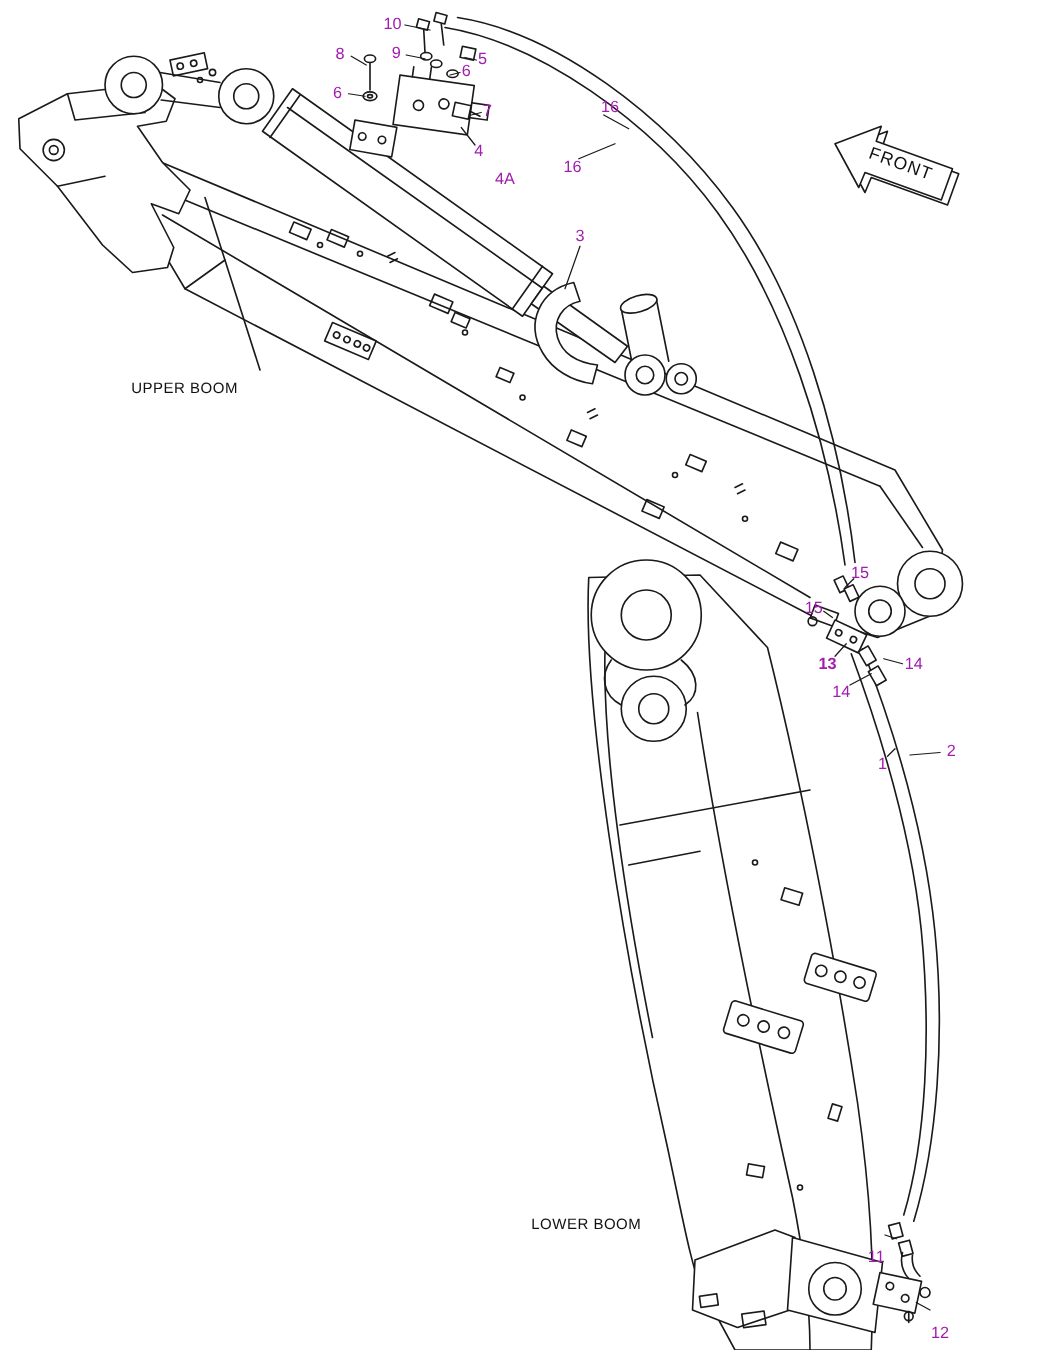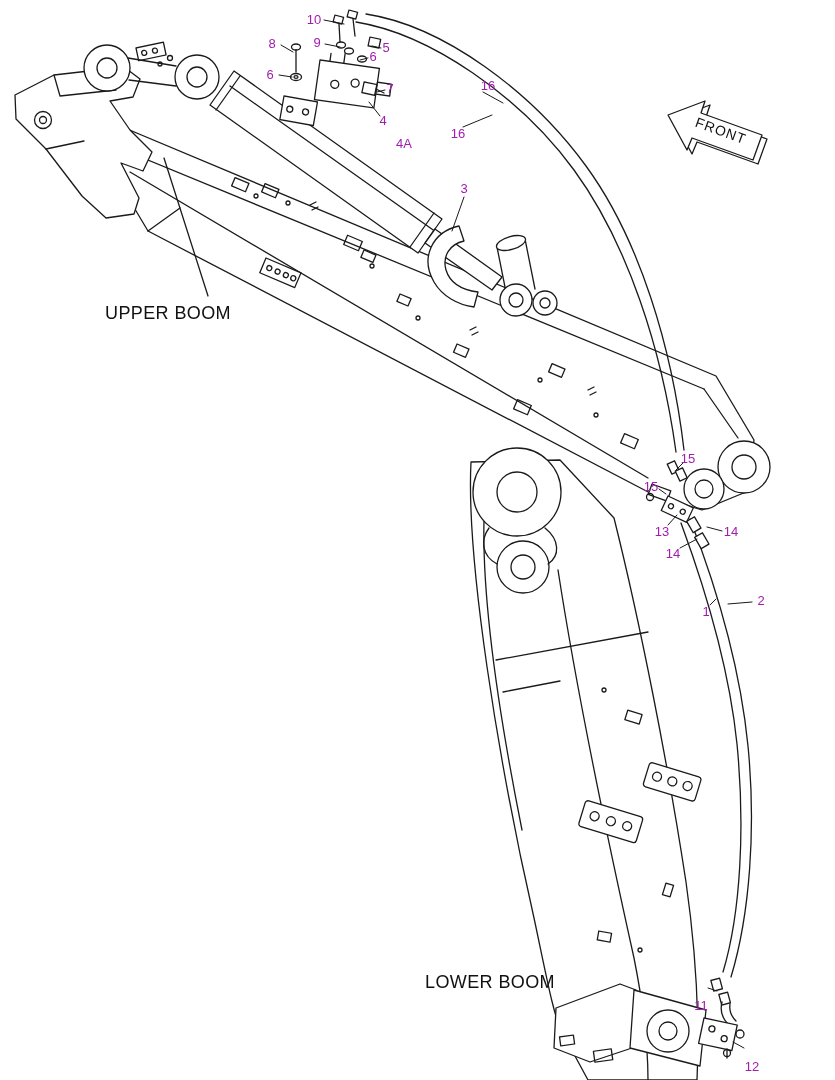--- a/index.html
+++ b/index.html
@@ -2,21 +2,21 @@
 <html><head>
 <meta charset="utf-8">
 <style>
   html,body{margin:0;padding:0;background:#e9e9e7;}
   .stage{
     position:relative;width:835px;height:1080px;margin:0 auto;
     background:#ffffff;font-family:"Liberation Sans",sans-serif;overflow:hidden;
   }
   .stage svg{position:absolute;left:0;top:0;}
   .boom-label{
-    position:absolute;font-size:18px;color:#111;letter-spacing:.4px;
+    position:absolute;font-size:12px;color:#111;letter-spacing:.4px;
     white-space:nowrap;font-family:"Liberation Sans",sans-serif;
   }
   .callout{
     position:absolute;transform:translate(-50%,-50%);
     font-size:13px;color:#a21caf;font-family:"Liberation Sans",sans-serif;
   }
 </style>
 </head>
 <body>
 
@@ -255,21 +255,21 @@
       <div class="callout" style="left: 386px; top: 47px;">5</div>
       <div class="callout" style="left: 373px; top: 56px;">6</div>
       <div class="callout" style="left: 390px; top: 88px;">7</div>
       <div class="callout" style="left: 383px; top: 120px;">4</div>
       <div class="callout" style="left: 384px; top: 143px; margin-left: 20px;">4A</div>
       <div class="callout" style="left: 488px; top: 85px;">16</div>
       <div class="callout" style="left: 458px; top: 133px;">16</div>
       <div class="callout" style="left: 464px; top: 188px;">3</div>
       <div class="callout" style="left: 688px; top: 458px;">15</div>
       <div class="callout" style="left: 651px; top: 486px;">15</div>
-      <div class="callout" style="left: 662px; top: 531px;">13</div>
+      <div class="callout" style="left: 662px; top: 531px; font-weight: bold;">13</div>
       <div class="callout" style="left: 731px; top: 531px;">14</div>
       <div class="callout" style="left: 673px; top: 553px;">14</div>
       <div class="callout" style="left: 761px; top: 600px;">2</div>
       <div class="callout" style="left: 706px; top: 611px;">1</div>
       <div class="callout" style="left: 701px; top: 987px; margin-top: 18px;">11</div>
       <div class="callout" style="left: 752px; top: 1066px;">12</div>
     </div>
 
 </div>
 

